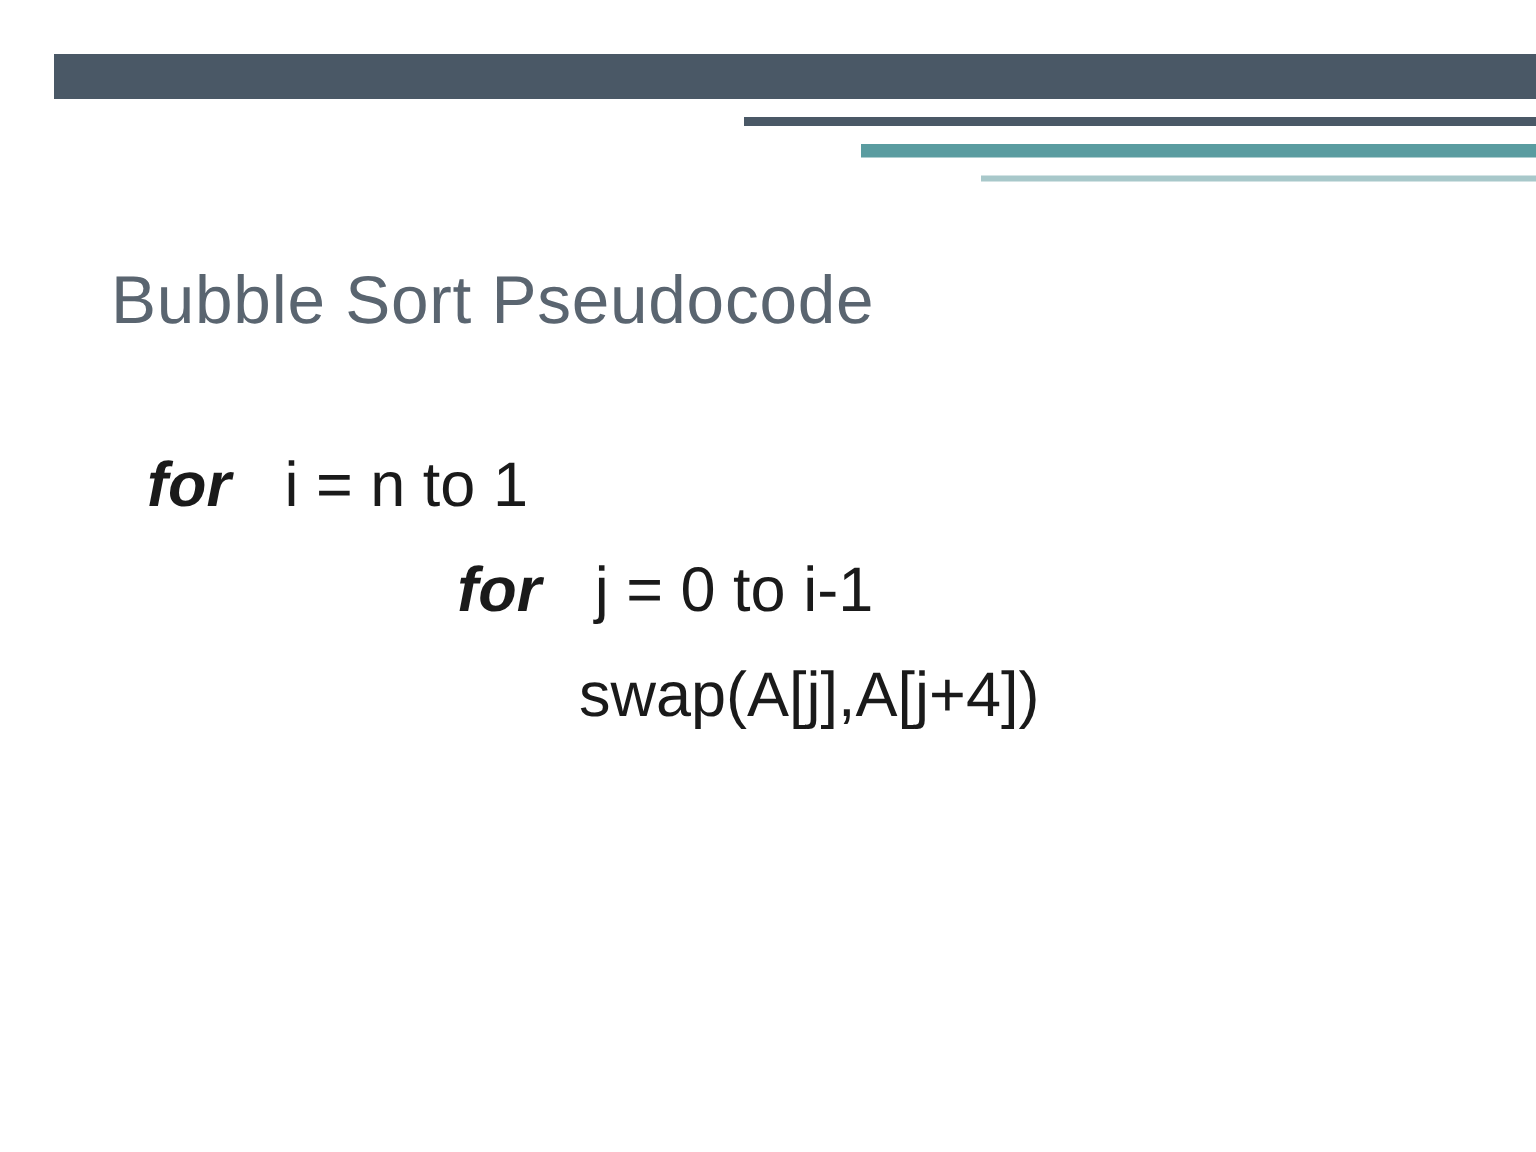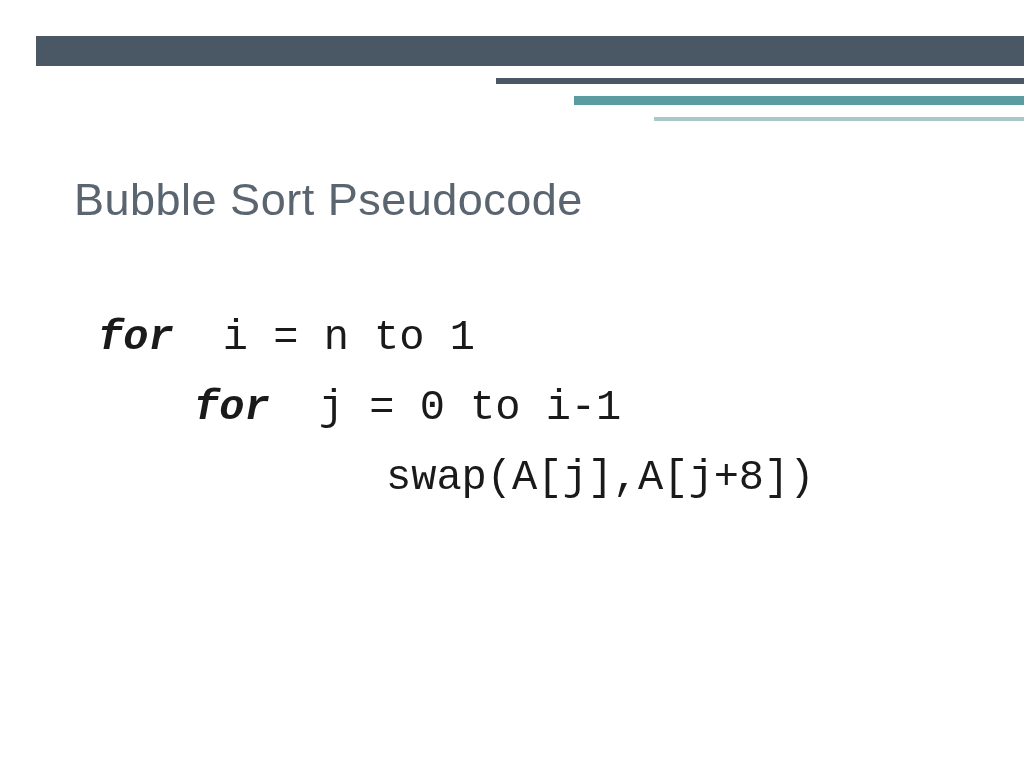--- a/index.html
+++ b/index.html
@@ -49,46 +49,46 @@
       left: 38px;
       top: 138px;
       font-size: 45px;
       font-weight: 400;
       color: #5a6570;
       letter-spacing: 0.5px;
     }
     .code-block {
       position: absolute;
       left: 38px;
-      top: 262px;
+      top: 246px;
       font-size: 42px;
       color: #1a1a1a;
       line-height: 1.38;
-      font-family: Liberation Mono, monospace;
+      font-family: Liberation Sans, sans-serif;
     }
     .code-line {
       white-space: pre;
     }
     .kw {
       font-weight: bold;
       font-style: italic;
     }
-    .indent-1 { padding-left: 96px; }
+    .indent-1 { padding-left: 96px; text-align: center; }
     .indent-2 { padding-left: 192px; }
     .indent-3 { padding-left: 288px; }
   </style>
 </head>
 <body>
 
 <div class="top-band"></div>
 <div class="accent-lines">
   <div class="accent-line-1"></div>
   <div class="accent-line-2"></div>
   <div class="accent-line-3"></div>
 </div>
 
 <h1 class="slide-title">Bubble Sort Pseudocode</h1>
 
 <div class="code-block">
   <div class="code-line"><span class="kw">for</span><span> i = n to 1</span></div>
   <div class="code-line indent-1"><span class="kw">for</span><span> j = 0 to i-1</span></div>
-  <div class="code-line indent-3"><span>swap(A[j],A[j+8])</span></div>
+  <div class="code-line indent-3"><span>swap(A[j],A[j+4])</span></div>
 </div>
 
 </body></html>

